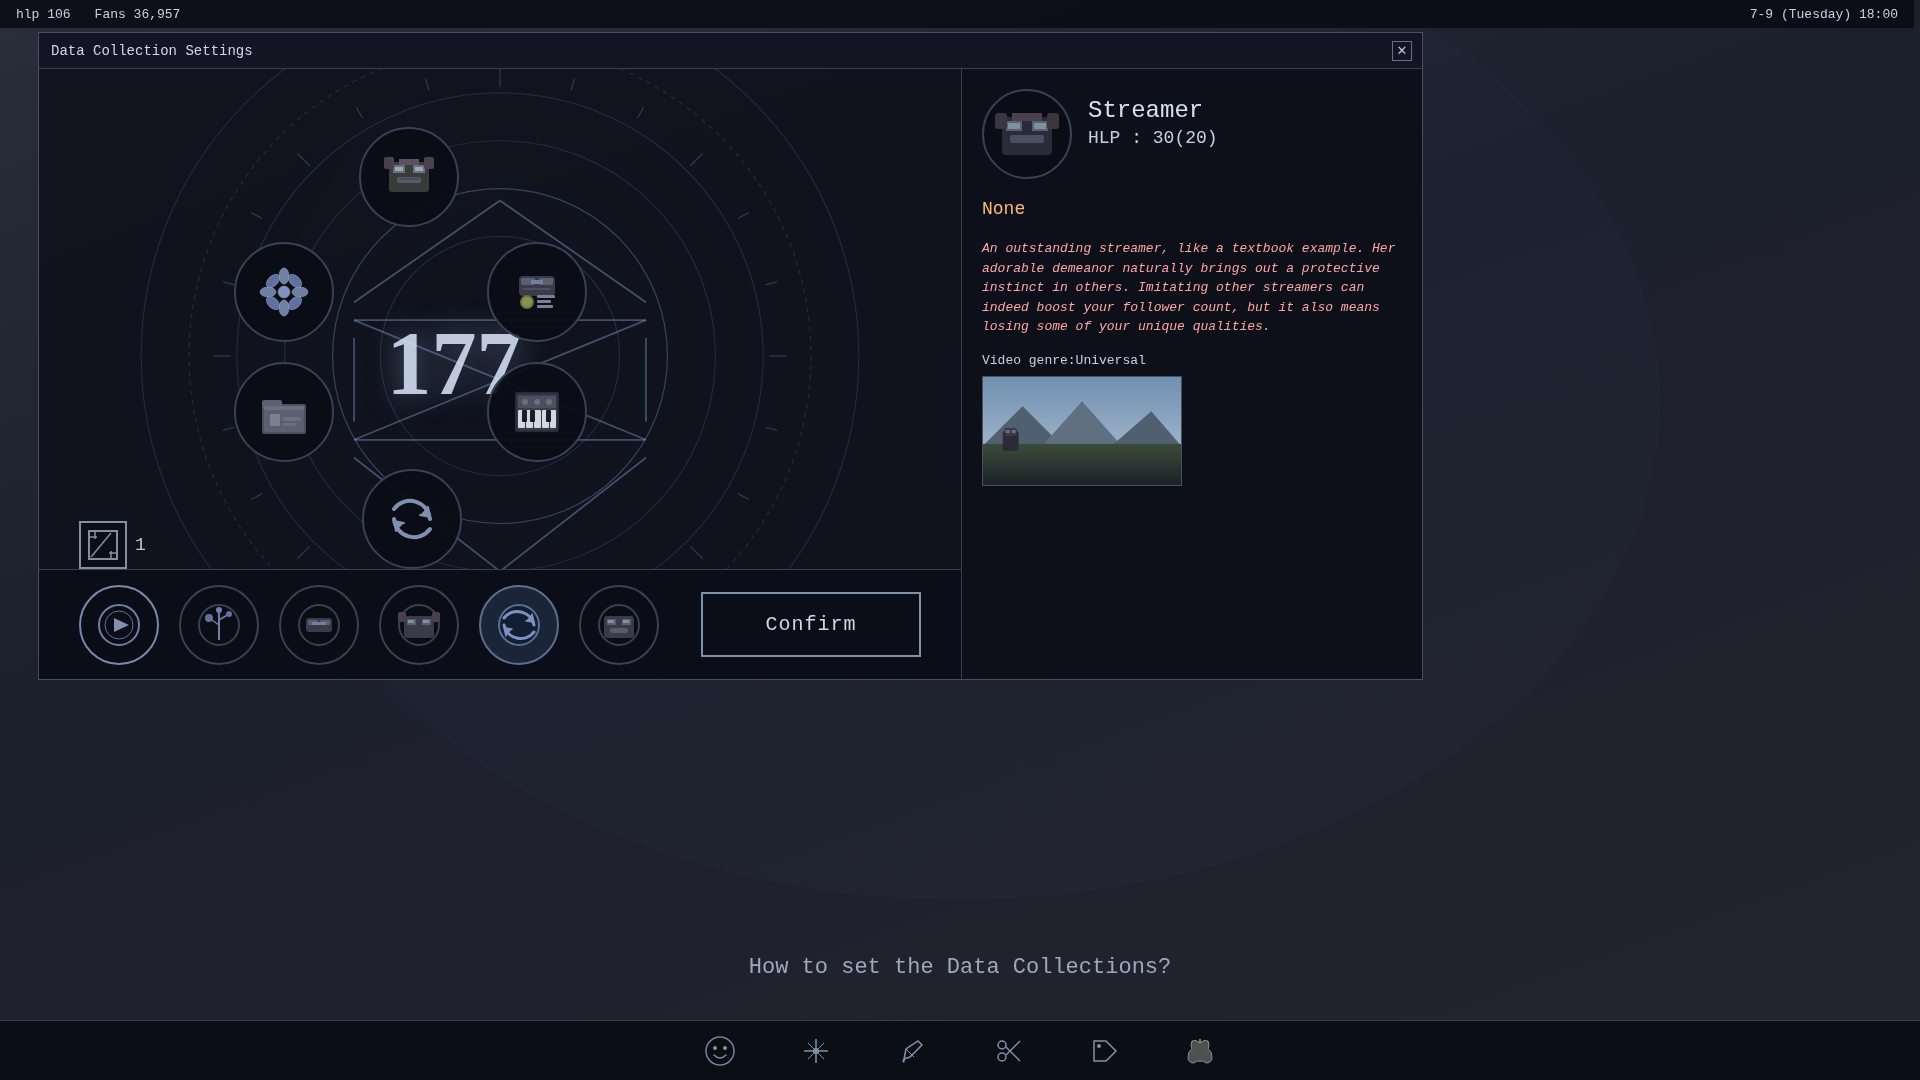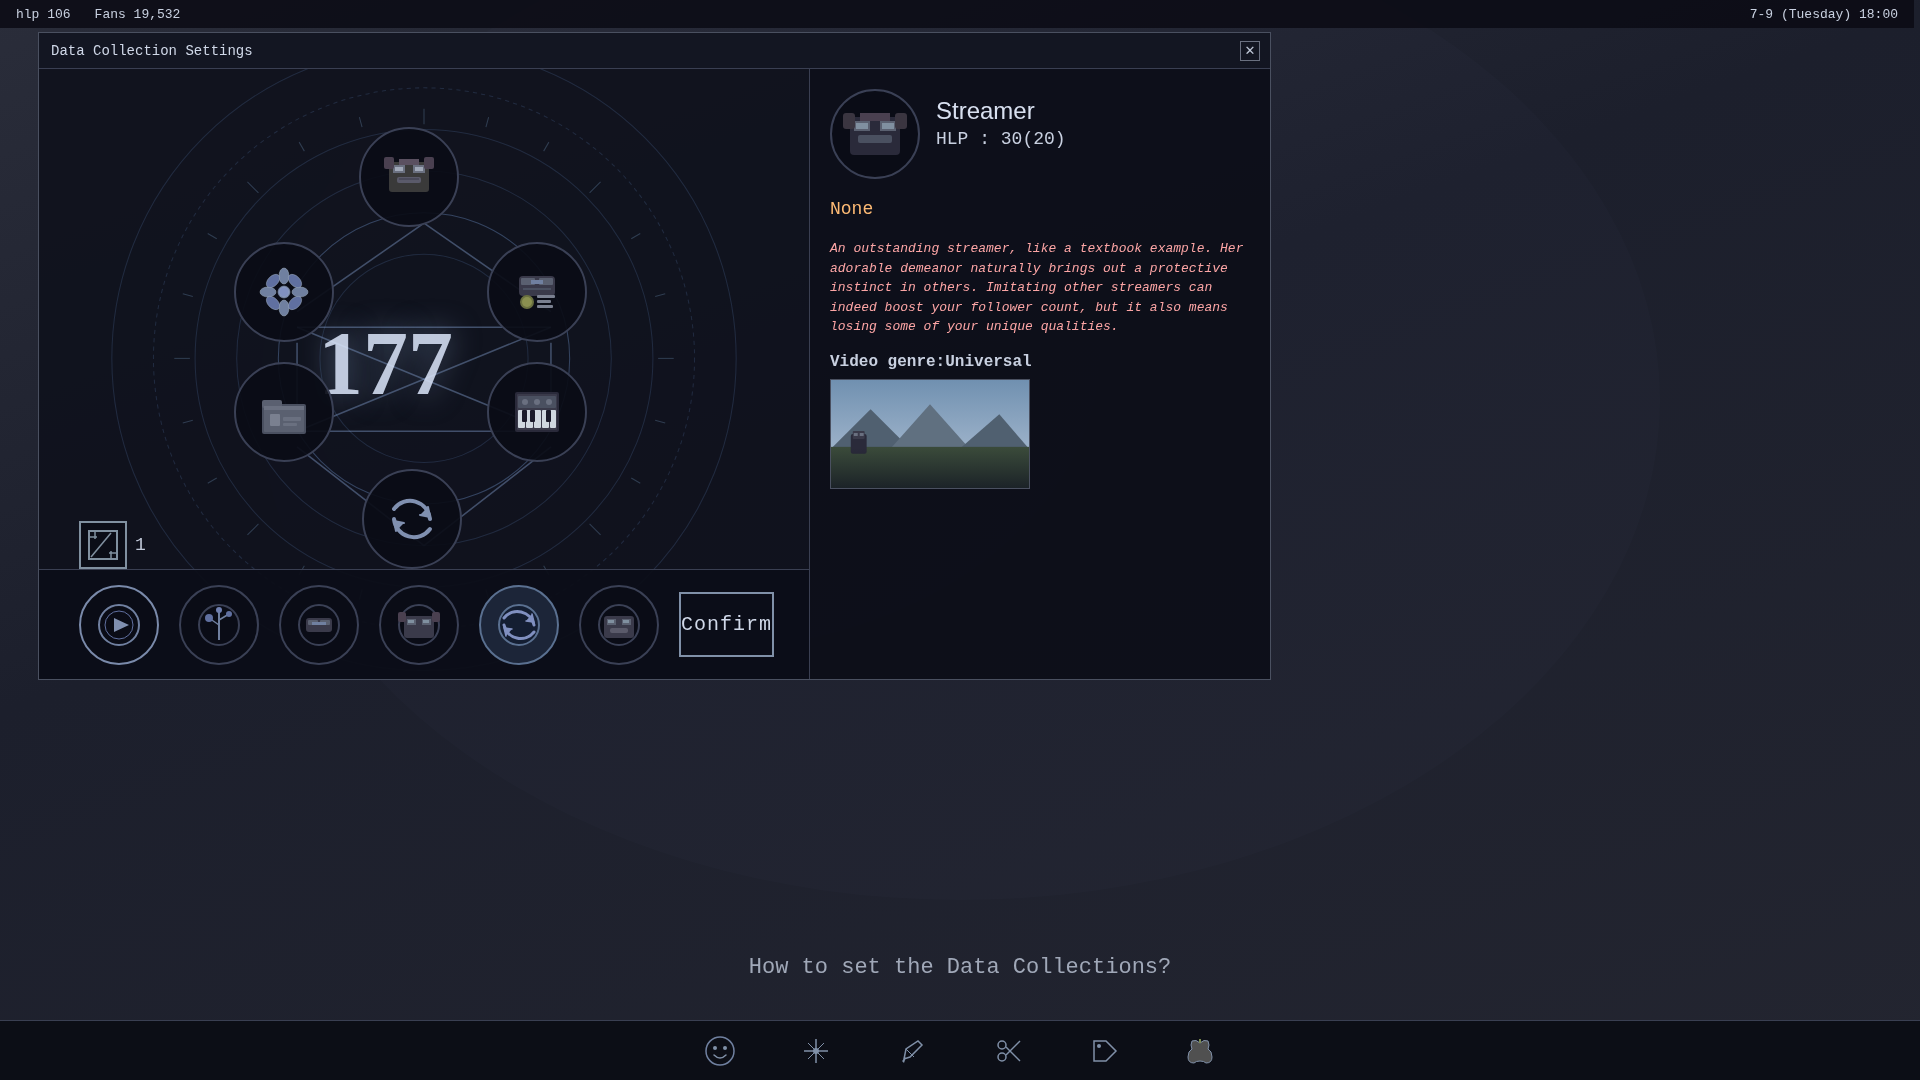--- a/index.html
+++ b/index.html
@@ -43,21 +43,21 @@
       color: #c8d0e0;
       font-size: 13px;
       text-align: right;
     }
 
     
     .dialog {
       position: absolute;
       top: 32px;
       left: 38px;
-      width: 1233px;
+      width: 1385px;
       height: 648px;
       background: rgba(15,17,28,0.92);
       border: 1px solid #4a5060;
       z-index: 50;
     }
 
     .dialog-title-bar {
       height: 36px;
       background: rgba(20,22,35,0.95);
       border-bottom: 1px solid #3a3f52;
@@ -235,21 +235,21 @@
       align-items: center;
       justify-content: center;
       flex-shrink: 0;
     }
     .streamer-info {
       padding-top: 8px;
     }
     .streamer-name {
       color: #d8e0f0;
       font-size: 24px;
-      font-family: Liberation Sans, sans-serif;
+      font-family: Liberation Mono, monospace;
       margin-bottom: 4px;
     }
     .streamer-hlp {
       color: #c8d0e0;
       font-size: 18px;
       font-family: 'Courier New', monospace;
     }
 
     .trait-label {
       color: #fdba74;
@@ -262,24 +262,23 @@
       color: #fca5a5;
       font-size: 13px;
       font-family: 'Courier New', monospace;
       line-height: 1.5;
       font-style: italic;
       margin-bottom: 16px;
     }
 
     .video-genre-label {
       color: #c8d0e0;
-      font-size: 16px;
+      font-size: 13px;
       font-family: 'Courier New', monospace;
       margin-bottom: 8px;
-      font-weight: bold;
     }
 
     .video-thumbnail {
       width: 200px;
       height: 110px;
       background: linear-gradient(135deg, #8090a0 0%, #506070 40%, #303840 70%, #202830 100%);
       border: 1px solid #4a5060;
       position: relative;
       overflow: hidden;
     }
@@ -349,21 +348,21 @@
 <div class="bg-scene">
 
   <svg style="position:absolute;top:0;left:0;width:100%;height:100%;opacity:0.15" viewBox="0 0 1920 1080">
     <ellipse cx="960" cy="400" rx="700" ry="500" fill="rgba(80,90,120,0.3)" stroke="none"></ellipse>
     <ellipse cx="700" cy="350" rx="400" ry="300" fill="rgba(60,70,100,0.2)" stroke="none"></ellipse>
   </svg>
 </div>
 
 <div class="top-bar">
   <span class="top-bar-item">hlp 106</span>
-  <span class="top-bar-item">Fans 19,532</span>
+  <span class="top-bar-item">Fans 36,957</span>
   <span class="top-bar-right">7-9 (Tuesday) 18:00</span>
 </div>
 
 <div class="dialog">
 
   <div class="dialog-title-bar">
     <span class="dialog-title">Data Collection Settings</span>
     <button class="close-btn">✕</button>
   </div>
 

